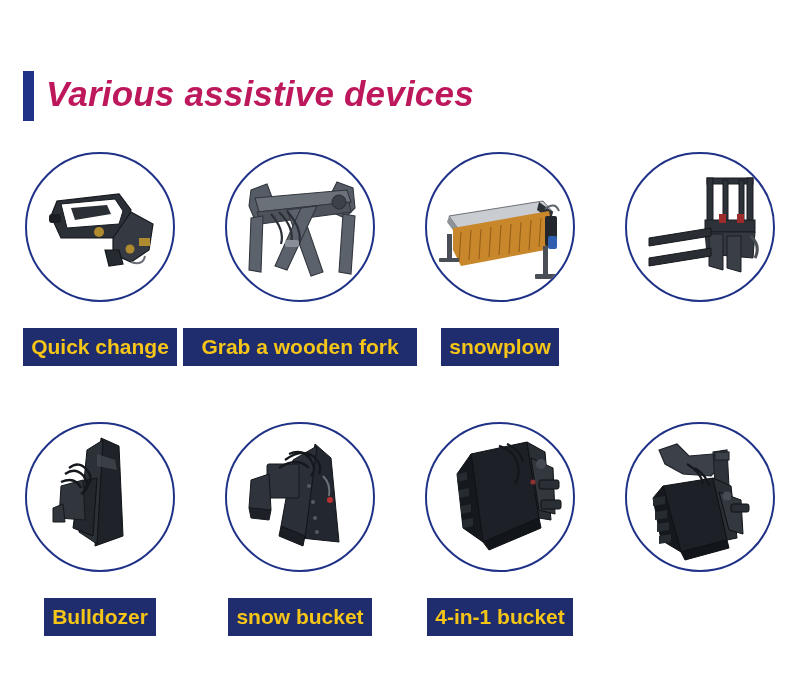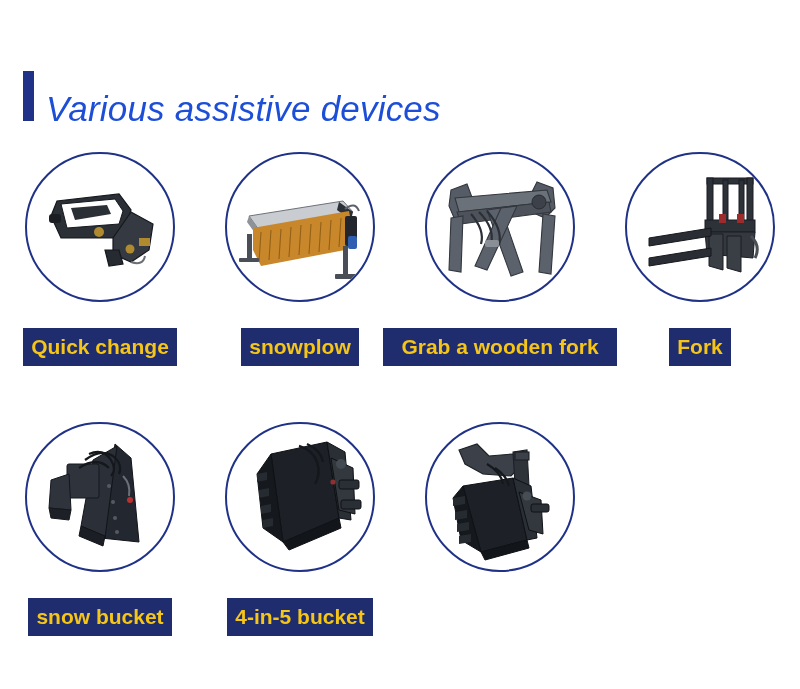--- a/index.html
+++ b/index.html
@@ -29,27 +29,26 @@
     top: 71px;
     width: 11px;
     height: 50px;
     background: #1F3287;
   }
   .page-title {
     position: absolute;
     left: 46px;
     top: 66px;
     font-size: 35px;
-    font-weight: normal;
+    font-weight: bold;
     font-style: italic;
-    color: #1d4ed8;
+    color: #be185d;
     letter-spacing: 0.2px;
     white-space: nowrap;
     line-height: 56px;
-    margin-top: 15px;
   }
 
   
   .row {
     position: absolute;
     left: 0;
     width: 800px;
     display: flex;
     flex-direction: row;
     align-items: flex-start;
@@ -130,20 +129,49 @@
       </svg>
     </div>
     <div class="label-wrap">
       <div class="label-bar">Quick change</div>
     </div>
   </div>
 
   <div class="cell">
     <div class="thumb-circle">
       <svg viewBox="0 0 150 150">
+        <g fill="#565c66" stroke="#32363d" stroke-width="1.1">
+          <path d="M24 36 L40 30 L46 46 L40 62 L28 66 L22 52 Z"></path>
+          <path d="M110 28 L126 34 L128 54 L118 64 L104 58 L104 40 Z"></path>
+          <path d="M28 44 L120 36 L124 48 L32 58 Z" fill="#6a7179"></path>
+          <path d="M30 58 L122 48 L124 58 L34 70 Z" fill="#4d525b"></path>
+        </g>
+        <g fill="#5c626c" stroke="#32363d" stroke-width="1.1">
+          <path d="M60 56 L74 54 L96 118 L84 122 Z"></path>
+          <path d="M74 54 L90 52 L60 116 L48 112 Z"></path>
+          <path d="M24 64 L36 62 L34 118 L22 116 Z"></path>
+          <path d="M116 60 L128 62 L124 120 L112 118 Z"></path>
+        </g>
+        <g fill="none" stroke="#2b2f36" stroke-width="2.2">
+          <path d="M44 60 q14 16 10 30"></path>
+          <path d="M52 58 q16 16 12 32"></path>
+          <path d="M60 57 q16 18 12 34"></path>
+        </g>
+        <circle cx="112" cy="48" r="7" fill="#3d424a" stroke="#2a2d33" stroke-width="1"></circle>
+        <rect x="58" y="86" width="14" height="7" rx="2" fill="#8a8f97"></rect>
+      </svg>
+    </div>
+    <div class="label-wrap">
+      <div class="label-bar wide">Grab a wooden fork</div>
+    </div>
+  </div>
+
+  <div class="cell">
+    <div class="thumb-circle">
+      <svg viewBox="0 0 150 150">
         <g>
           <path d="M22 62 L116 47 L126 58 L32 76 Z" fill="#c9ccd1" stroke="#6d7178" stroke-width="1"></path>
           <path d="M22 62 L32 76 L30 82 L20 68 Z" fill="#8e9299"></path>
           <path d="M112 48 L126 58 L124 66 L110 56 Z" fill="#2b2f36"></path>
         </g>
         <g fill="#c8872a">
           <path d="M26 74 L122 57 L126 78 L118 96 L34 112 L26 96 Z"></path>
         </g>
         <g stroke="#8a5a16" stroke-width="1.1" opacity="0.85">
           <path d="M34 78 L32 108"></path>
@@ -168,49 +196,20 @@
       </svg>
     </div>
     <div class="label-wrap">
       <div class="label-bar">snowplow</div>
     </div>
   </div>
 
   <div class="cell">
     <div class="thumb-circle">
       <svg viewBox="0 0 150 150">
-        <g fill="#565c66" stroke="#32363d" stroke-width="1.1">
-          <path d="M24 36 L40 30 L46 46 L40 62 L28 66 L22 52 Z"></path>
-          <path d="M110 28 L126 34 L128 54 L118 64 L104 58 L104 40 Z"></path>
-          <path d="M28 44 L120 36 L124 48 L32 58 Z" fill="#6a7179"></path>
-          <path d="M30 58 L122 48 L124 58 L34 70 Z" fill="#4d525b"></path>
-        </g>
-        <g fill="#5c626c" stroke="#32363d" stroke-width="1.1">
-          <path d="M60 56 L74 54 L96 118 L84 122 Z"></path>
-          <path d="M74 54 L90 52 L60 116 L48 112 Z"></path>
-          <path d="M24 64 L36 62 L34 118 L22 116 Z"></path>
-          <path d="M116 60 L128 62 L124 120 L112 118 Z"></path>
-        </g>
-        <g fill="none" stroke="#2b2f36" stroke-width="2.2">
-          <path d="M44 60 q14 16 10 30"></path>
-          <path d="M52 58 q16 16 12 32"></path>
-          <path d="M60 57 q16 18 12 34"></path>
-        </g>
-        <circle cx="112" cy="48" r="7" fill="#3d424a" stroke="#2a2d33" stroke-width="1"></circle>
-        <rect x="58" y="86" width="14" height="7" rx="2" fill="#8a8f97"></rect>
-      </svg>
-    </div>
-    <div class="label-wrap">
-      <div class="label-bar wide">Grab a wooden fork</div>
-    </div>
-  </div>
-
-  <div class="cell">
-    <div class="thumb-circle">
-      <svg viewBox="0 0 150 150">
         <g fill="#2d3138" stroke="#1a1d22" stroke-width="1">
           <rect x="80" y="24" width="46" height="6"></rect>
           <rect x="80" y="24" width="6" height="48"></rect>
           <rect x="96" y="26" width="5" height="44"></rect>
           <rect x="112" y="26" width="5" height="44"></rect>
           <rect x="120" y="24" width="6" height="56"></rect>
           <rect x="78" y="66" width="50" height="12"></rect>
           <path d="M78 78 L128 78 L126 104 L80 100 Z" fill="#35393f"></path>
         </g>
         <g fill="#3a3f46" stroke="#1a1d22" stroke-width="1">
@@ -219,29 +218,50 @@
         </g>
         <g fill="#2a2e34" stroke="#15181c" stroke-width="1">
           <path d="M22 84 L84 74 L84 82 L22 92 Z"></path>
           <path d="M22 104 L84 94 L84 102 L22 112 Z"></path>
         </g>
         <rect x="92" y="60" width="7" height="9" fill="#9c2b2b"></rect>
         <rect x="110" y="60" width="7" height="9" fill="#9c2b2b"></rect>
         <path d="M124 82 q10 10 4 22" stroke="#4a4f56" stroke-width="3" fill="none"></path>
       </svg>
     </div>
-    <div class="label-wrap">
-      <div class="label-bar">Fork</div>
-    </div>
   </div>
 
 </div>
 
 <div class="row row-2">
 
+  <div class="cell">
+    <div class="thumb-circle">
+      <svg viewBox="0 0 150 150">
+        <g fill="#1f2329" stroke="#0f1216" stroke-width="1">
+          <path d="M74 14 L92 22 L96 112 L68 122 Z"></path>
+          <path d="M60 26 L76 16 L70 120 L52 108 Z" fill="#2c3138"></path>
+          <path d="M52 58 L70 54 L66 112 L46 104 Z" fill="#23272d"></path>
+        </g>
+        <g fill="#31363d" stroke="#16191d" stroke-width="1">
+          <path d="M34 62 L56 56 L58 96 L32 94 Z"></path>
+          <path d="M26 84 L36 80 L38 98 L26 98 Z"></path>
+        </g>
+        <g fill="none" stroke="#14171b" stroke-width="2.4">
+          <path d="M42 44 q10 -8 18 2 q8 10 -2 18"></path>
+          <path d="M38 50 q12 -8 20 4 q6 10 -4 16"></path>
+          <path d="M34 58 q14 -6 20 6"></path>
+        </g>
+        <path d="M70 30 L88 36 L90 46 L70 42 Z" fill="#4c525a" opacity="0.6"></path>
+      </svg>
+    </div>
+    <div class="label-wrap">
+      <div class="label-bar">Bulldozer</div>
+    </div>
+  </div>
 
   <div class="cell">
     <div class="thumb-circle">
       <svg viewBox="0 0 150 150">
         <g fill="#232730" stroke="#111418" stroke-width="1">
           <path d="M88 20 L104 34 L112 118 L74 114 Z"></path>
           <path d="M66 36 L90 22 L78 114 L54 102 Z" fill="#2b3038"></path>
           <path d="M54 102 L78 112 L76 122 L52 112 Z" fill="#1b1e24"></path>
         </g>
         <g fill="#2f343c" stroke="#14171c" stroke-width="1">
@@ -291,21 +311,21 @@
         </g>
         <g fill="none" stroke="#14171c" stroke-width="2.4">
           <path d="M72 22 q14 4 18 16 q4 12 -2 22"></path>
           <path d="M80 20 q14 6 16 18"></path>
         </g>
         <circle cx="114" cy="40" r="5" fill="#444a52"></circle>
         <circle cx="106" cy="58" r="2.6" fill="#8d3030"></circle>
       </svg>
     </div>
     <div class="label-wrap">
-      <div class="label-bar">4-in-5 bucket</div>
+      <div class="label-bar">4-in-1 bucket</div>
     </div>
   </div>
 
   <div class="cell">
     <div class="thumb-circle">
       <svg viewBox="0 0 150 150">
         <g fill="#3b4049" stroke="#1c2026" stroke-width="1.1">
           <path d="M32 26 L50 20 L62 32 L86 30 L96 40 L84 52 L56 50 L38 40 Z"></path>
           <path d="M86 28 L100 26 L102 62 L88 60 Z" fill="#2e333a"></path>
           <rect x="88" y="28" width="14" height="8"></rect>

